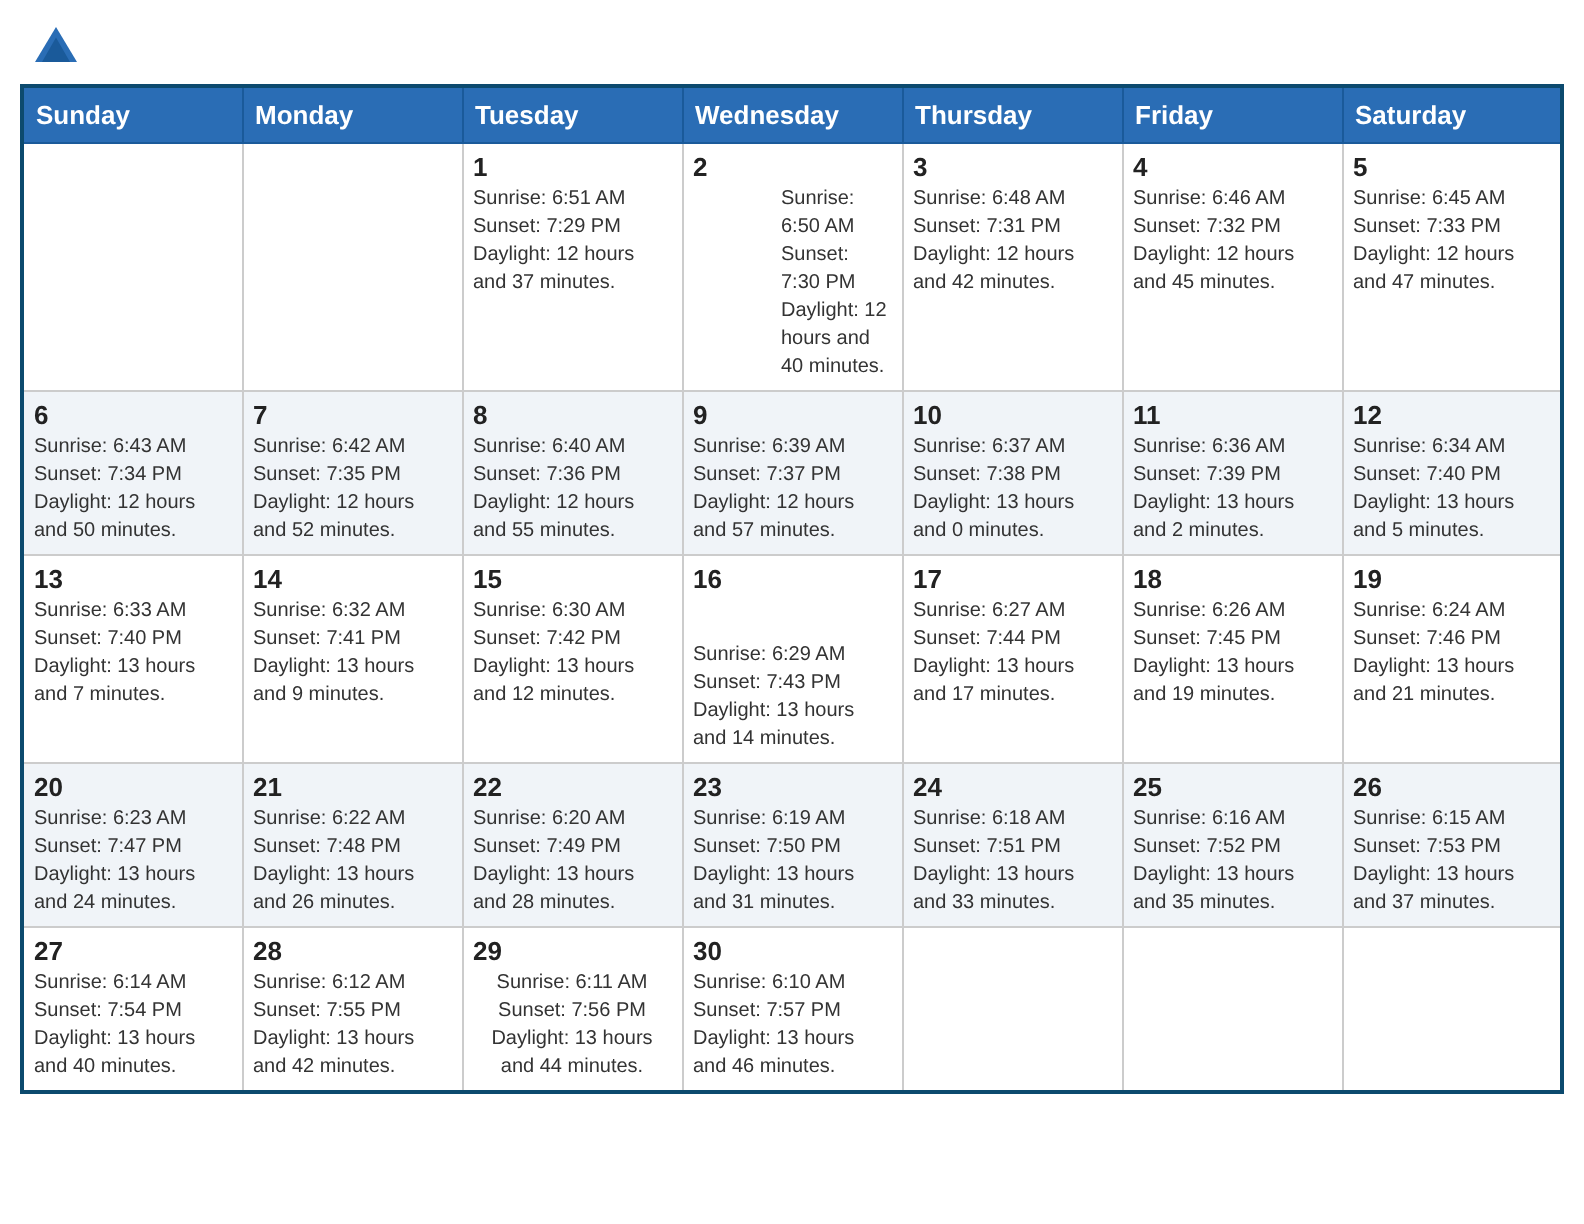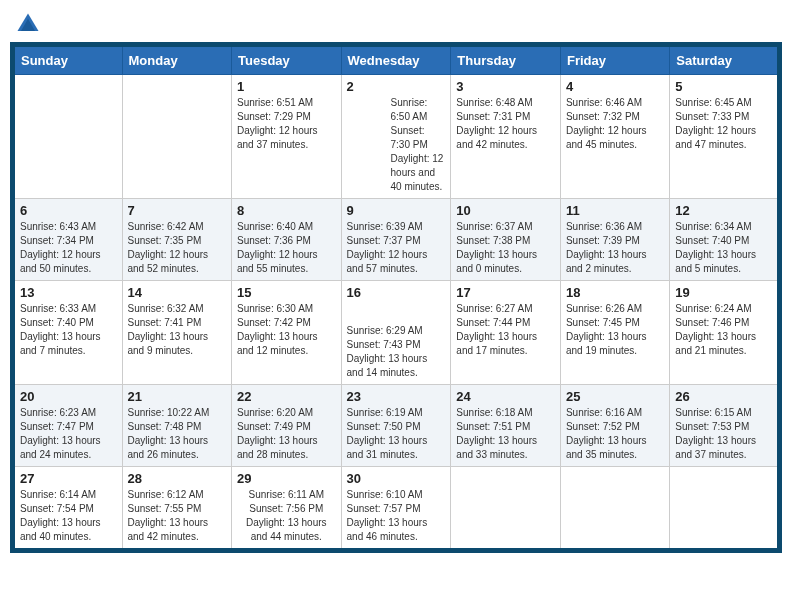--- a/index.html
+++ b/index.html
@@ -49,21 +49,21 @@
       font-weight: bold;
       color: #1a3a5c;
     }
     .location-title {
       font-size: 15px;
       color: #333;
     }
     .calendar {
       width: 100%;
       border-collapse: collapse;
-      border: 5px solid #0c4a6e;
+      border: 2px solid #0c4a6e;
     }
     .calendar th {
       background-color: #2a6db5;
       color: white;
       text-align: left;
       padding: 6px 6px;
       font-size: 13px;
       border: 1px solid #1a5a9a;
     }
     .calendar td {
@@ -264,21 +264,21 @@
       </tr>
       <tr class="row-4">
         <td>
           <span class="day-number">20</span>
           <div class="day-info" style="white-space: pre-line;">Sunrise: 6:23 AM
 Sunset: 7:47 PM
 Daylight: 13 hours and 24 minutes.</div>
         </td>
         <td>
           <span class="day-number">21</span>
-          <div class="day-info" style="white-space: pre-line;">Sunrise: 10:22 AM
+          <div class="day-info" style="white-space: pre-line;">Sunrise: 6:22 AM
 Sunset: 7:48 PM
 Daylight: 13 hours and 26 minutes.</div>
         </td>
         <td>
           <span class="day-number">22</span>
           <div class="day-info" style="white-space: pre-line;">Sunrise: 6:20 AM
 Sunset: 7:49 PM
 Daylight: 13 hours and 28 minutes.</div>
         </td>
         <td>

